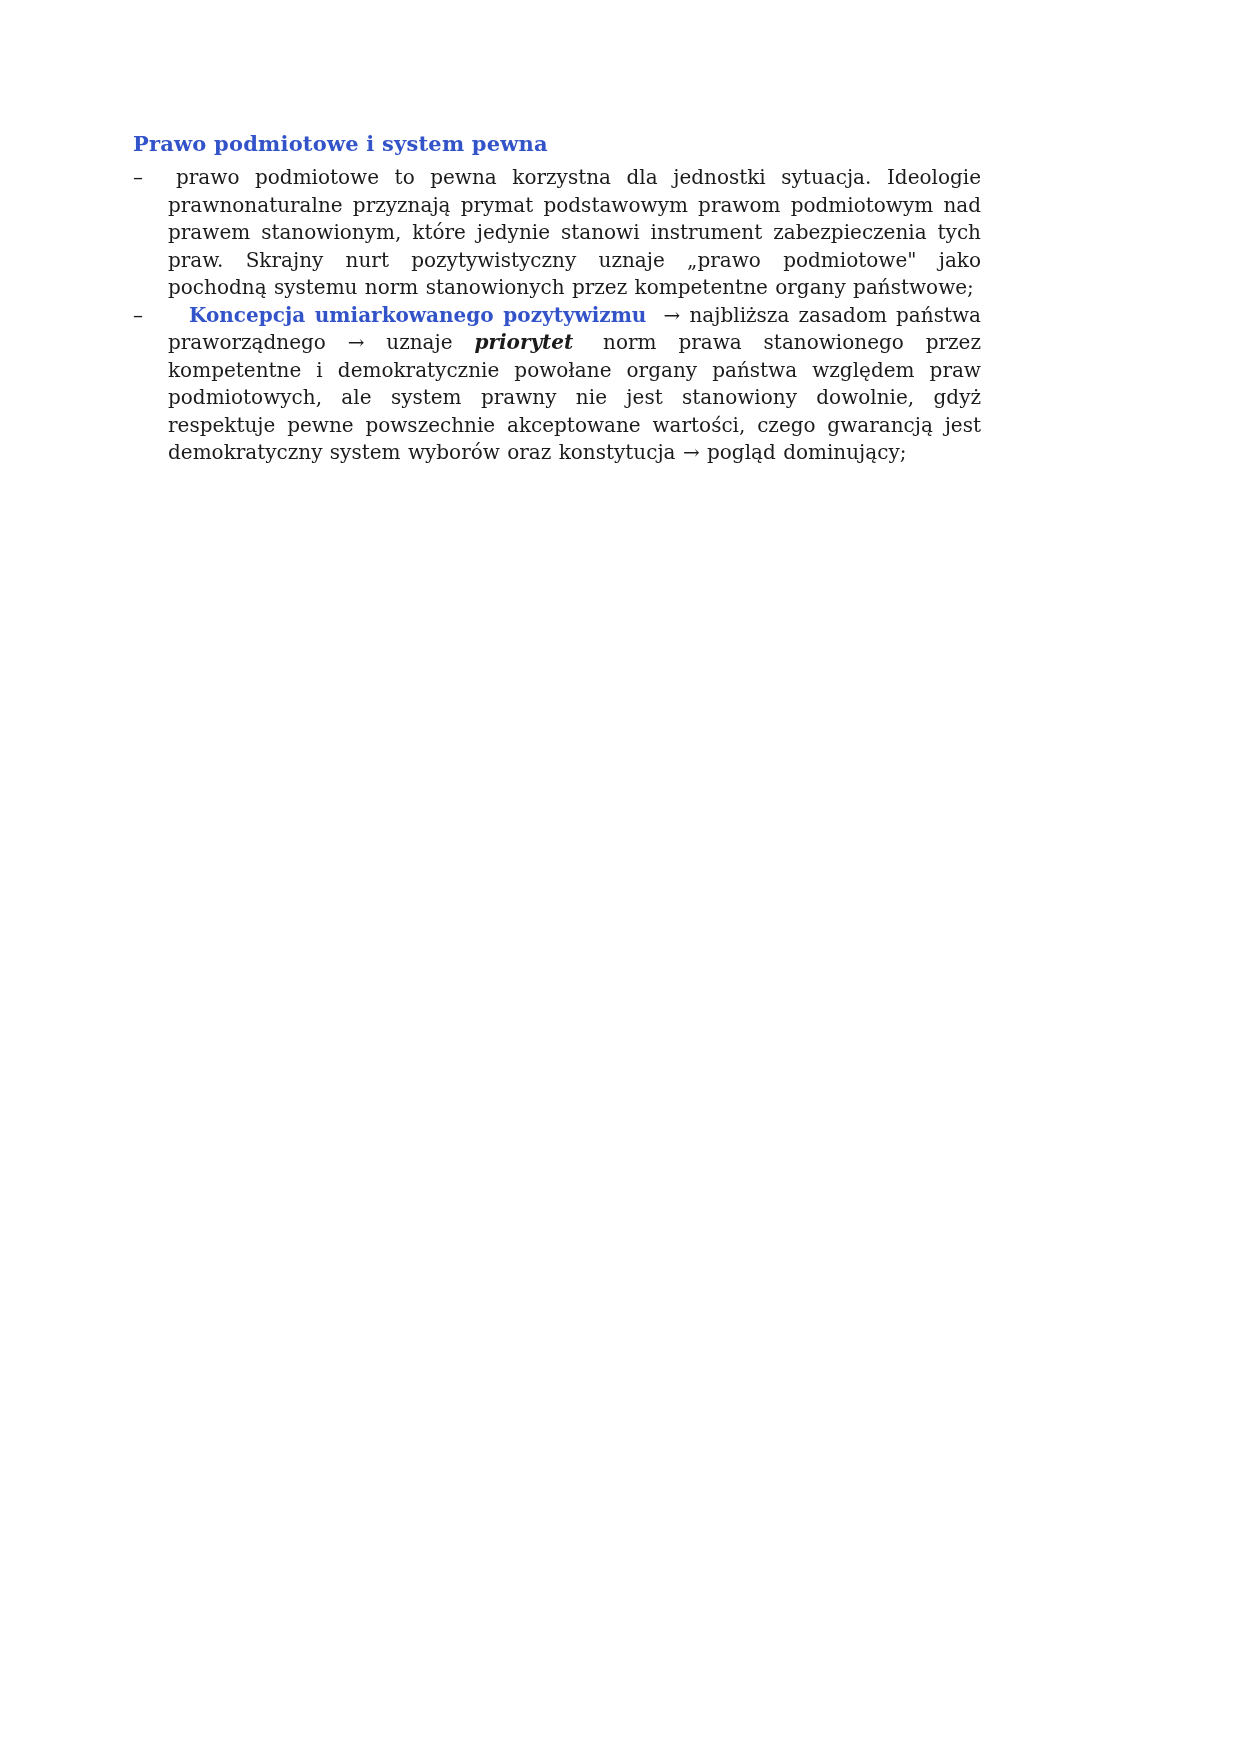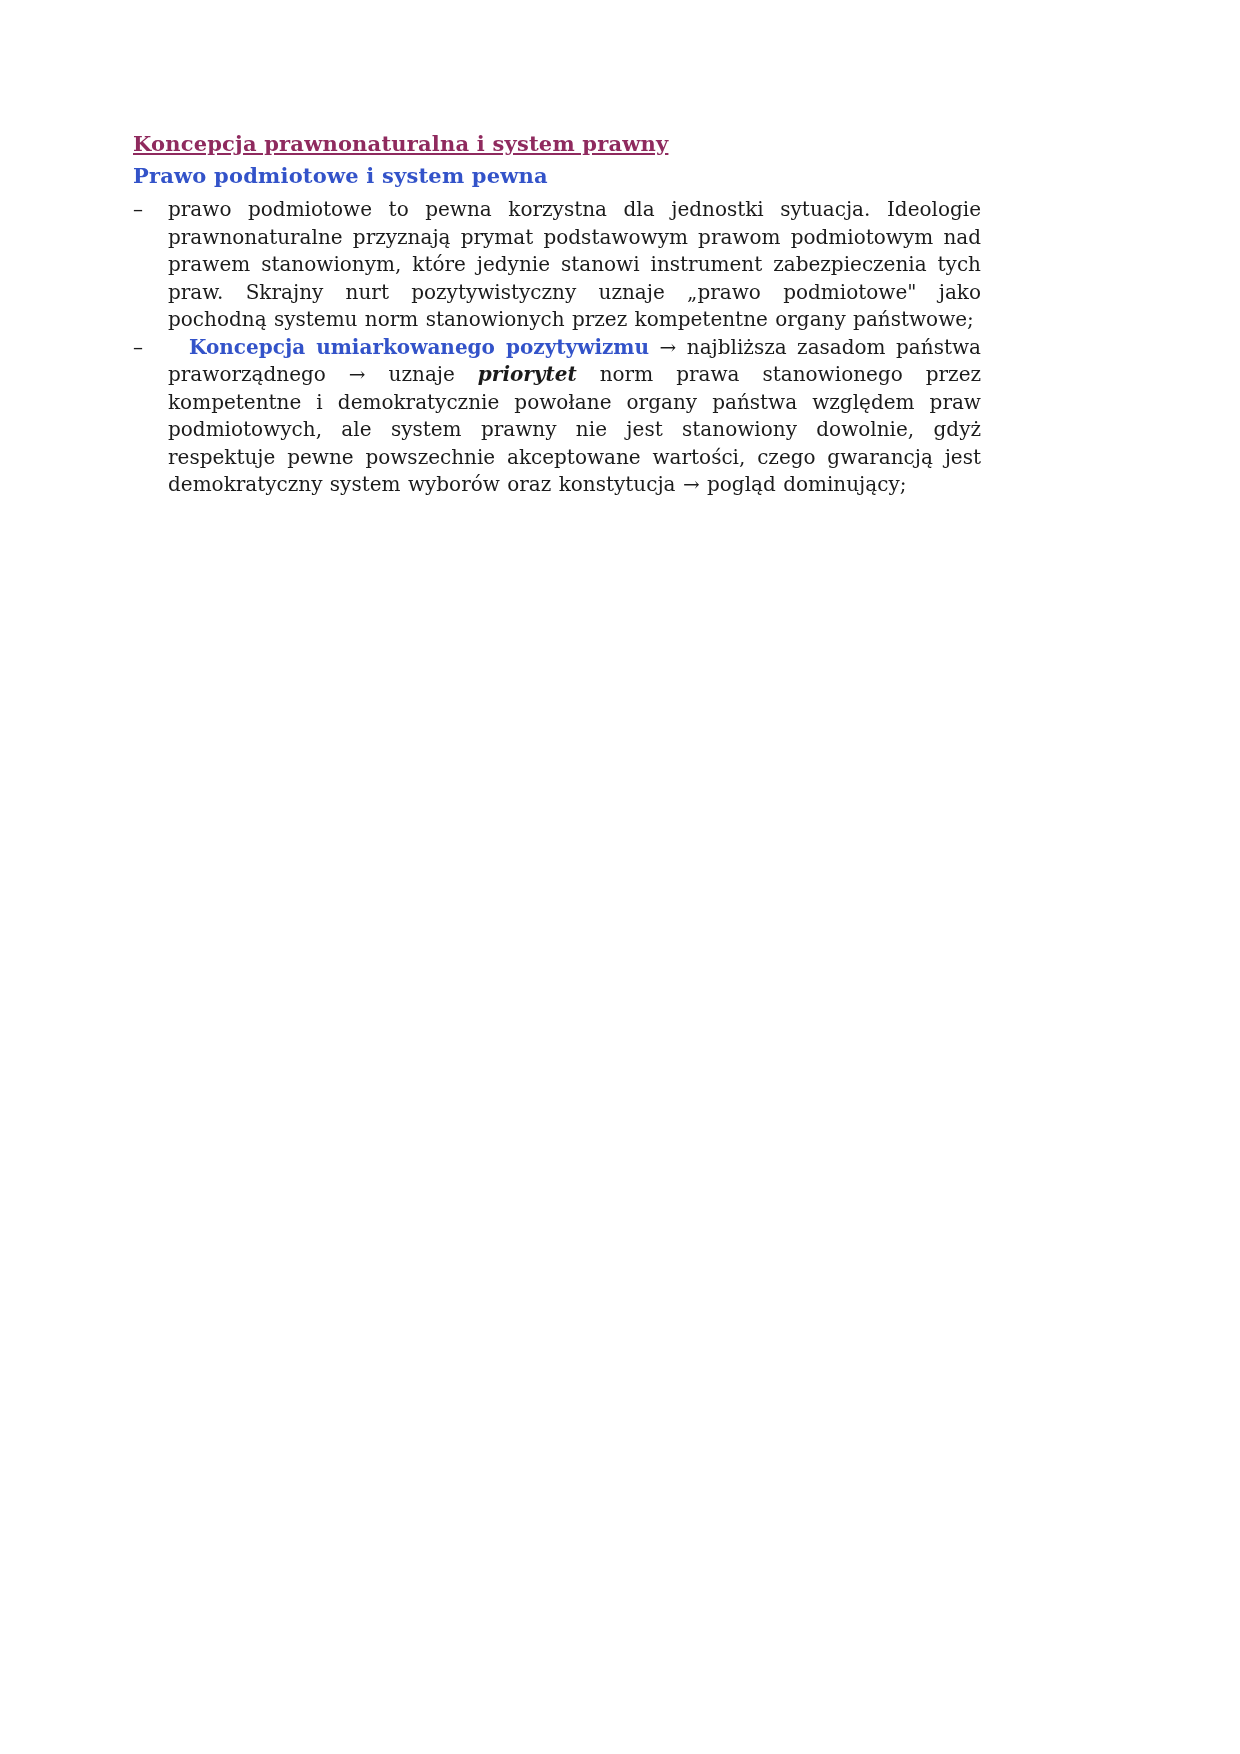--- a/index.html
+++ b/index.html
@@ -53,30 +53,29 @@
     color: var(--body-color, #1b1b1b);
   }
   .bullet-text {
     flex: 1 1 auto;
     font-size: 20px;
     line-height: 27.5px;
     text-align: justify;
     color: var(--body-color, #1b1b1b);
     word-spacing: 1px;
   }
-  .seg.normal { font-weight: normal; color: var(--body-color, #1b1b1b); }
+  .seg.normal { font-weight: normal; color: var(--body-color, #1b1b1b); margin-left: 8px; }
   .seg.bold   { font-weight: bold;   color: var(--body-color, #1b1b1b); font-style: italic; }
   .seg.blue-bold { font-weight: bold; color: var(--heading-blue, #3353c9); margin-left: 21px; }
 </style>
 </head>
 <body>
 
 <div class="page">
   <div class="content">
-    <h1 class="doc-title">Koncepcja prawnonaturalna i system prawny</h1>
     <h2 class="doc-subtitle">Prawo podmiotowe i system pewna</h2>
     <div class="bullet-list">
         <div class="bullet-item">
           <span class="bullet-marker">–</span>
           <div class="bullet-text"><span class="seg normal">prawo podmiotowe to pewna korzystna dla jednostki sytuacja. Ideologie prawnonaturalne przyznają prymat podstawowym prawom podmiotowym nad prawem stanowionym, które jedynie stanowi instrument zabezpieczenia tych praw. Skrajny nurt pozytywistyczny uznaje „prawo podmiotowe" jako pochodną systemu norm stanowionych przez kompetentne organy państwowe;</span></div>
         </div>
         <div class="bullet-item">
           <span class="bullet-marker">–</span>
           <div class="bullet-text"><span class="seg blue-bold">Koncepcja umiarkowanego pozytywizmu</span><span class="seg normal"> → najbliższa zasadom państwa praworządnego → uznaje </span><span class="seg bold">priorytet</span><span class="seg normal"> norm prawa stanowionego przez kompetentne i demokratycznie powołane organy państwa względem praw podmiotowych, ale system prawny nie jest stanowiony dowolnie, gdyż respektuje pewne powszechnie akceptowane wartości, czego gwarancją jest demokratyczny system wyborów oraz konstytucja → pogląd dominujący;</span></div>
         </div>

